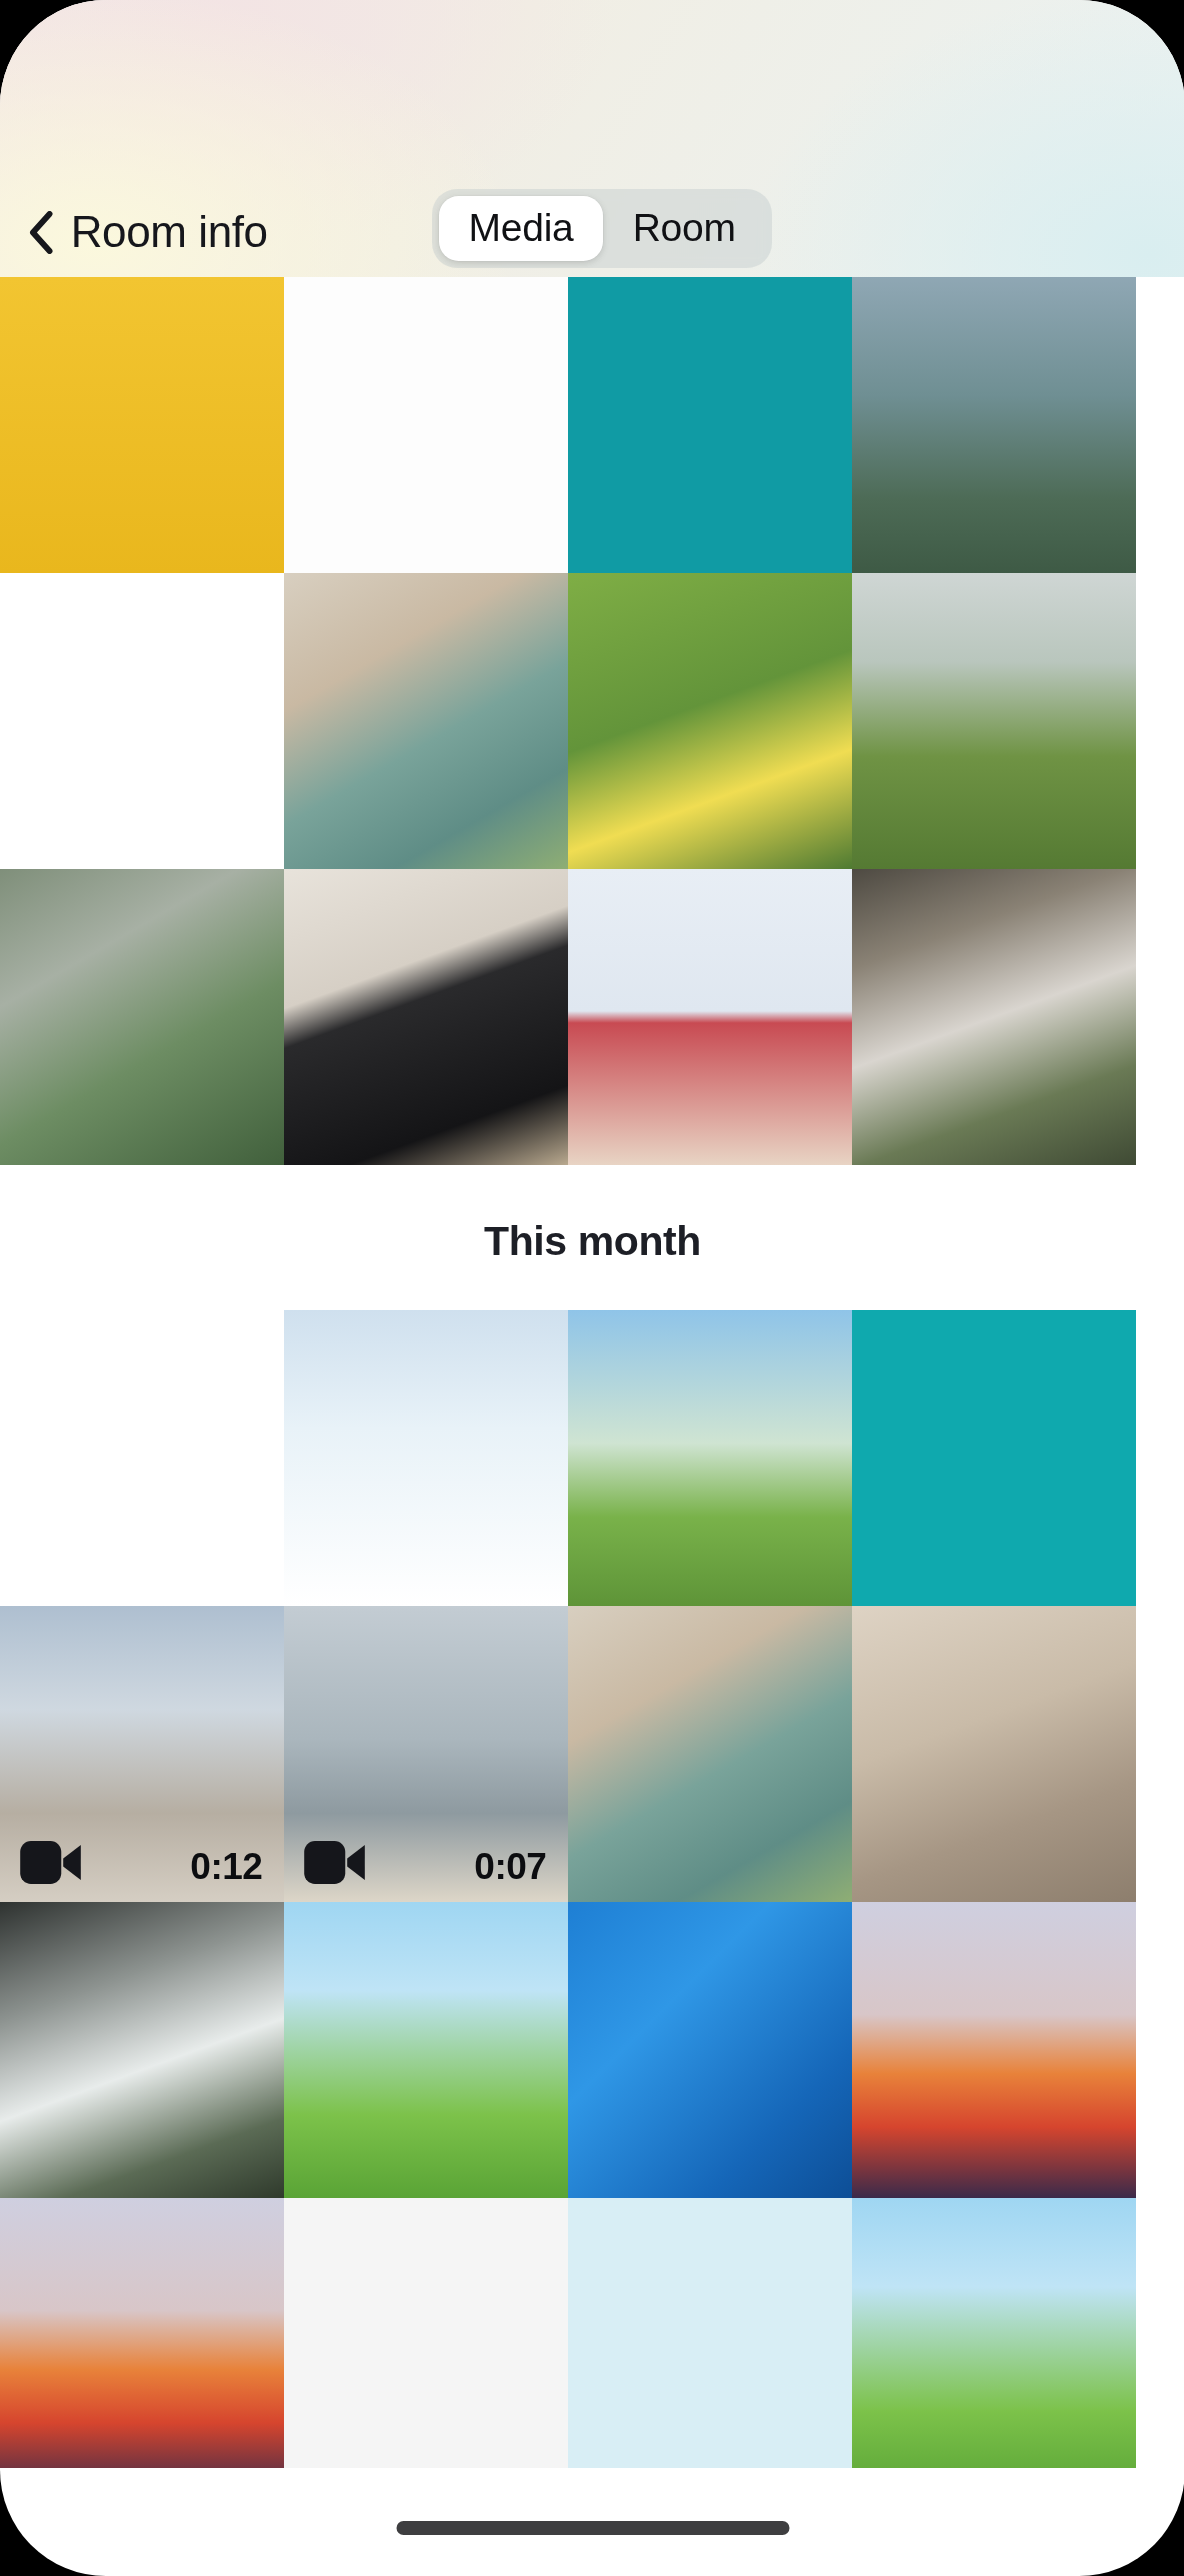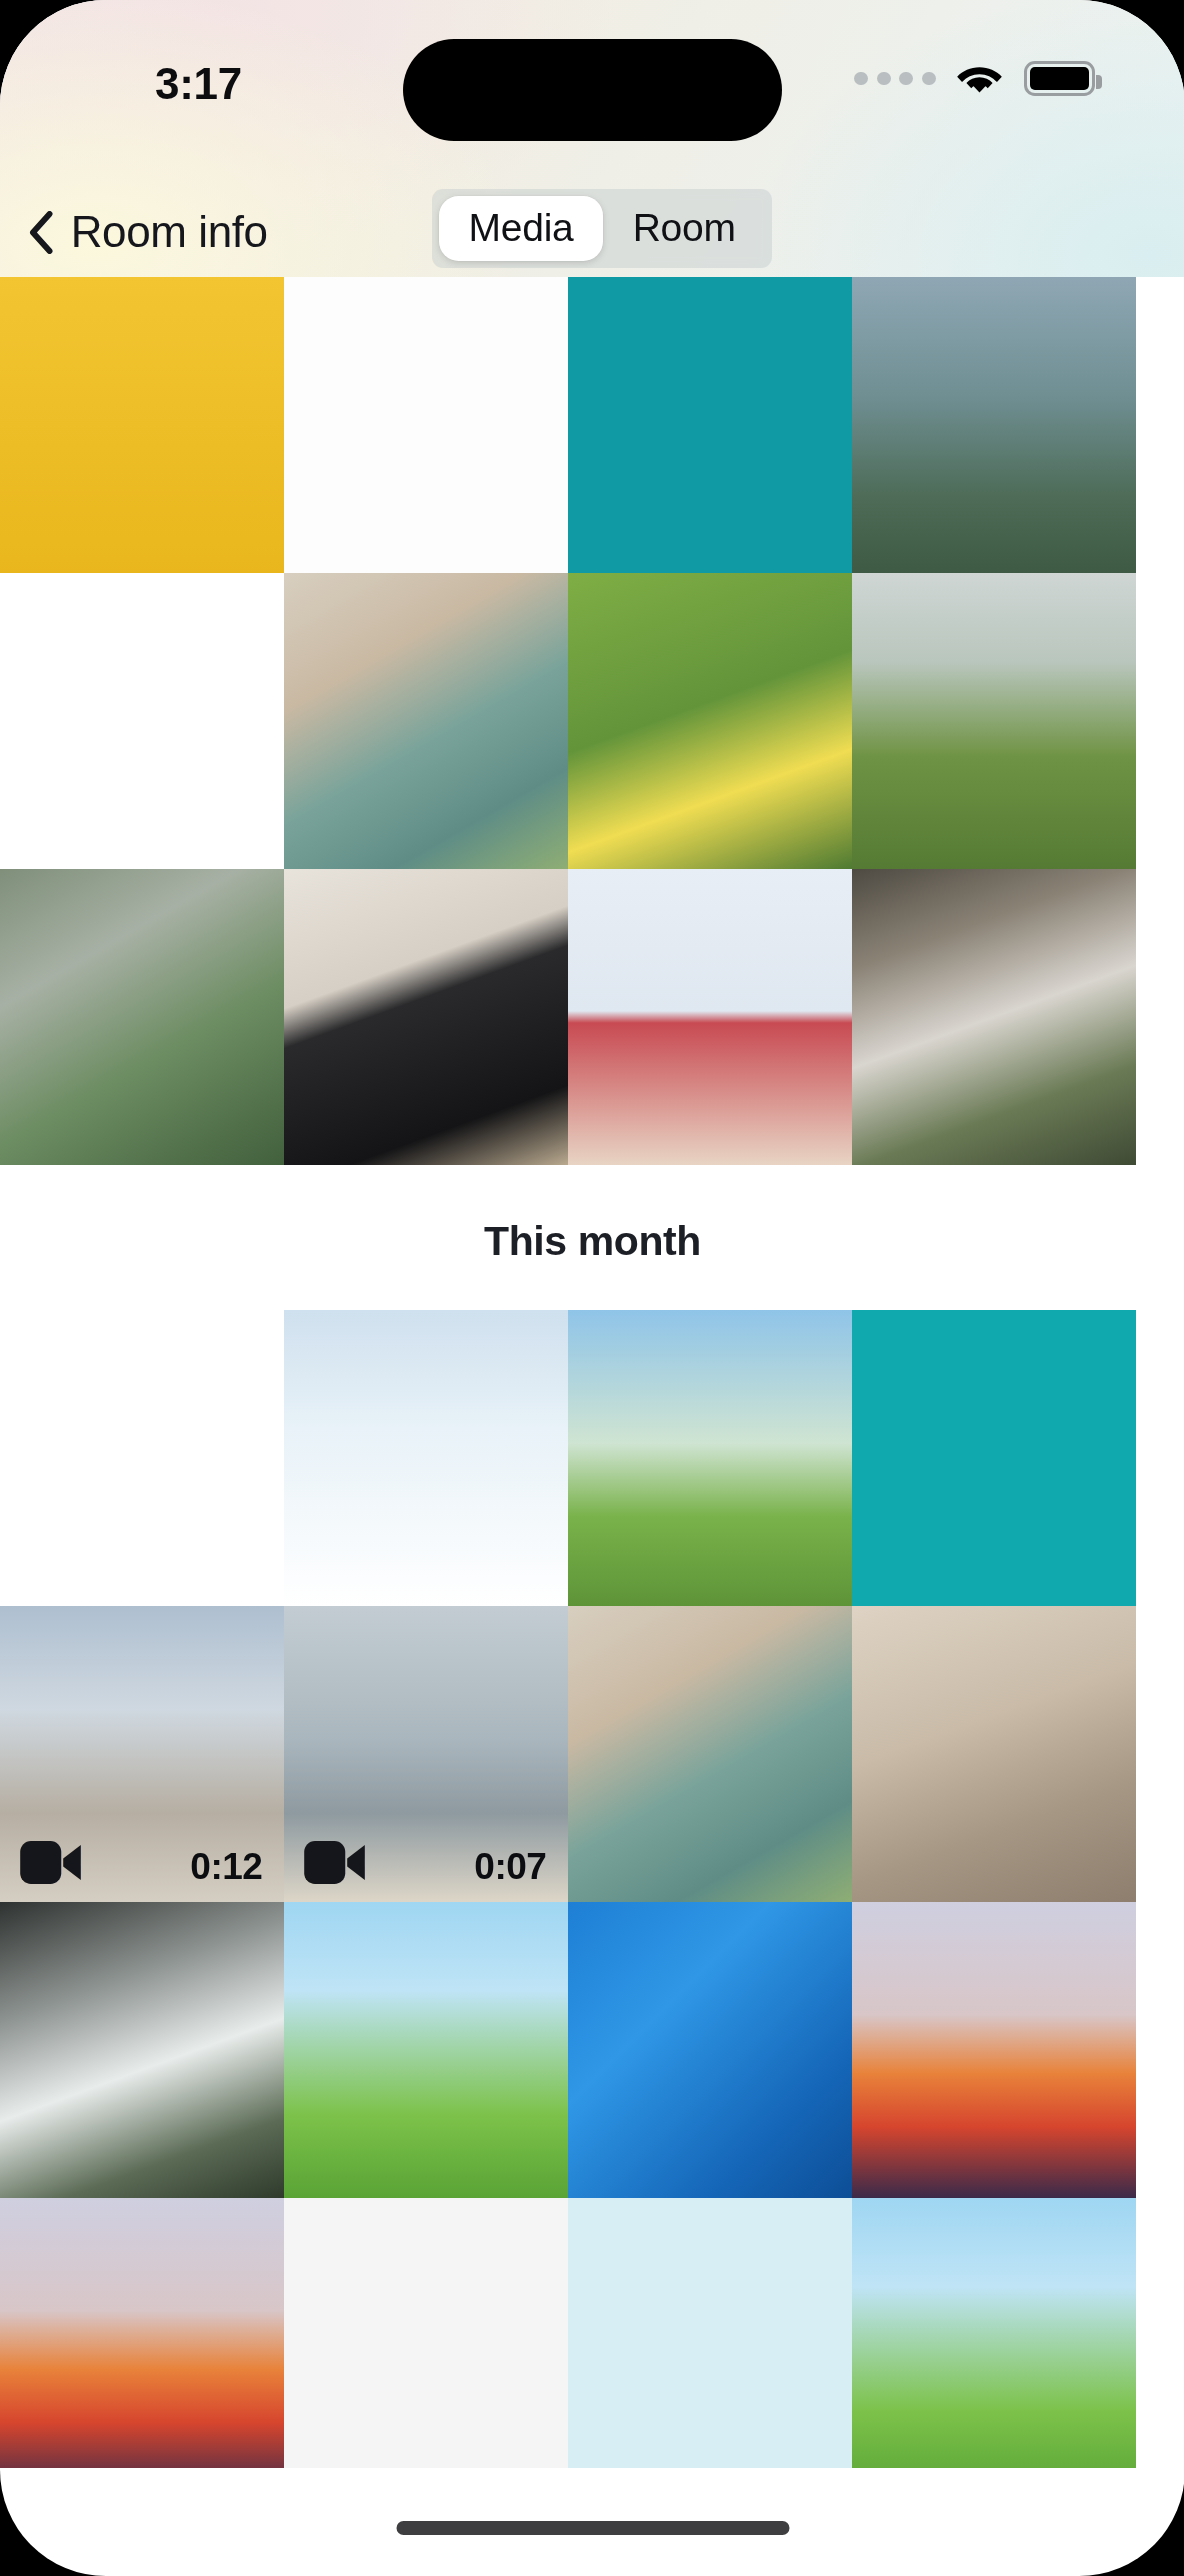--- a/index.html
+++ b/index.html
@@ -74,21 +74,21 @@
   }
   .chev { width: 25.5px; height: 43px; }
   #room-title {
     font-size: 44px; font-weight: 400; color: #16171c;
     letter-spacing: -0.4px; white-space: nowrap;
   }
   #segmented {
     position: absolute; left: 432px; top: 13.8px;
     display: flex; align-items: flex-start;
     background: rgba(190,200,202,0.42);
-    border-radius: 11px; padding: 6.9px;
+    border-radius: 25px; padding: 6.9px;
     backdrop-filter: blur(5.9px);
   }
   .seg {
     font-size: 39px; color: #101114; letter-spacing: -0.2px;
     padding: 10.8px 29.5px; border-radius: 19.6px; cursor: pointer;
     white-space: nowrap;
   }
   .seg.active {
     background: #ffffff;
     box-shadow: 0 2px 7.9px rgba(0,0,0,0.14), 0 0 0 0.5px rgba(0,0,0,0.04);
@@ -156,41 +156,20 @@
   .a-hello { background: #f5f5f5; }
   .a-drip { background: #d8eef5; }
 </style>
 </head>
 <body>
 
 <div id="phone">
 
   <div id="header">
 
-    <div id="status-bar">
-      <div id="clock">3:17</div>
-      <div id="dynamic-island"></div>
-
-      <div id="status-right">
-        <span class="sig-dots">
-          <i></i>
-            <i></i>
-            <i></i>
-            <i></i>
-        </span>
-        <svg class="wifi" viewBox="0 0 46 34">
-          <path d="M23 31.5 L15.5 23.4 a11 11 0 0 1 15 0 Z" fill="#000"></path>
-          <path d="M23 5.5 C13.8 5.5 5.6 9.3 0 15.2 l5 5.4 C9.6 15.6 15.9 12.5 23 12.5 s13.4 3.1 18 8.1 l5-5.4 C40.4 9.3 32.2 5.5 23 5.5 Z" fill="#000"></path>
-          <path d="M23 15.8 c-5.3 0-10.1 2.2-13.5 5.8 l5 5.4 a11.6 11.6 0 0 1 17 0 l5-5.4 c-3.4-3.6-8.2-5.8-13.5-5.8 Z" fill="#000"></path>
-        </svg>
-        <span class="batt">
-            <i></i>
-          </span>
-      </div>
-    </div>
 
     <div id="nav-bar">
       <div id="back-button">
         <svg class="chev" viewBox="0 0 26 44">
           <path d="M22 3 L5 22 L22 41" fill="none" stroke="#16171c" stroke-width="6" stroke-linecap="round" stroke-linejoin="round"></path>
         </svg>
         <span id="room-title">Room info</span>
       </div>
 
       <div id="segmented">

